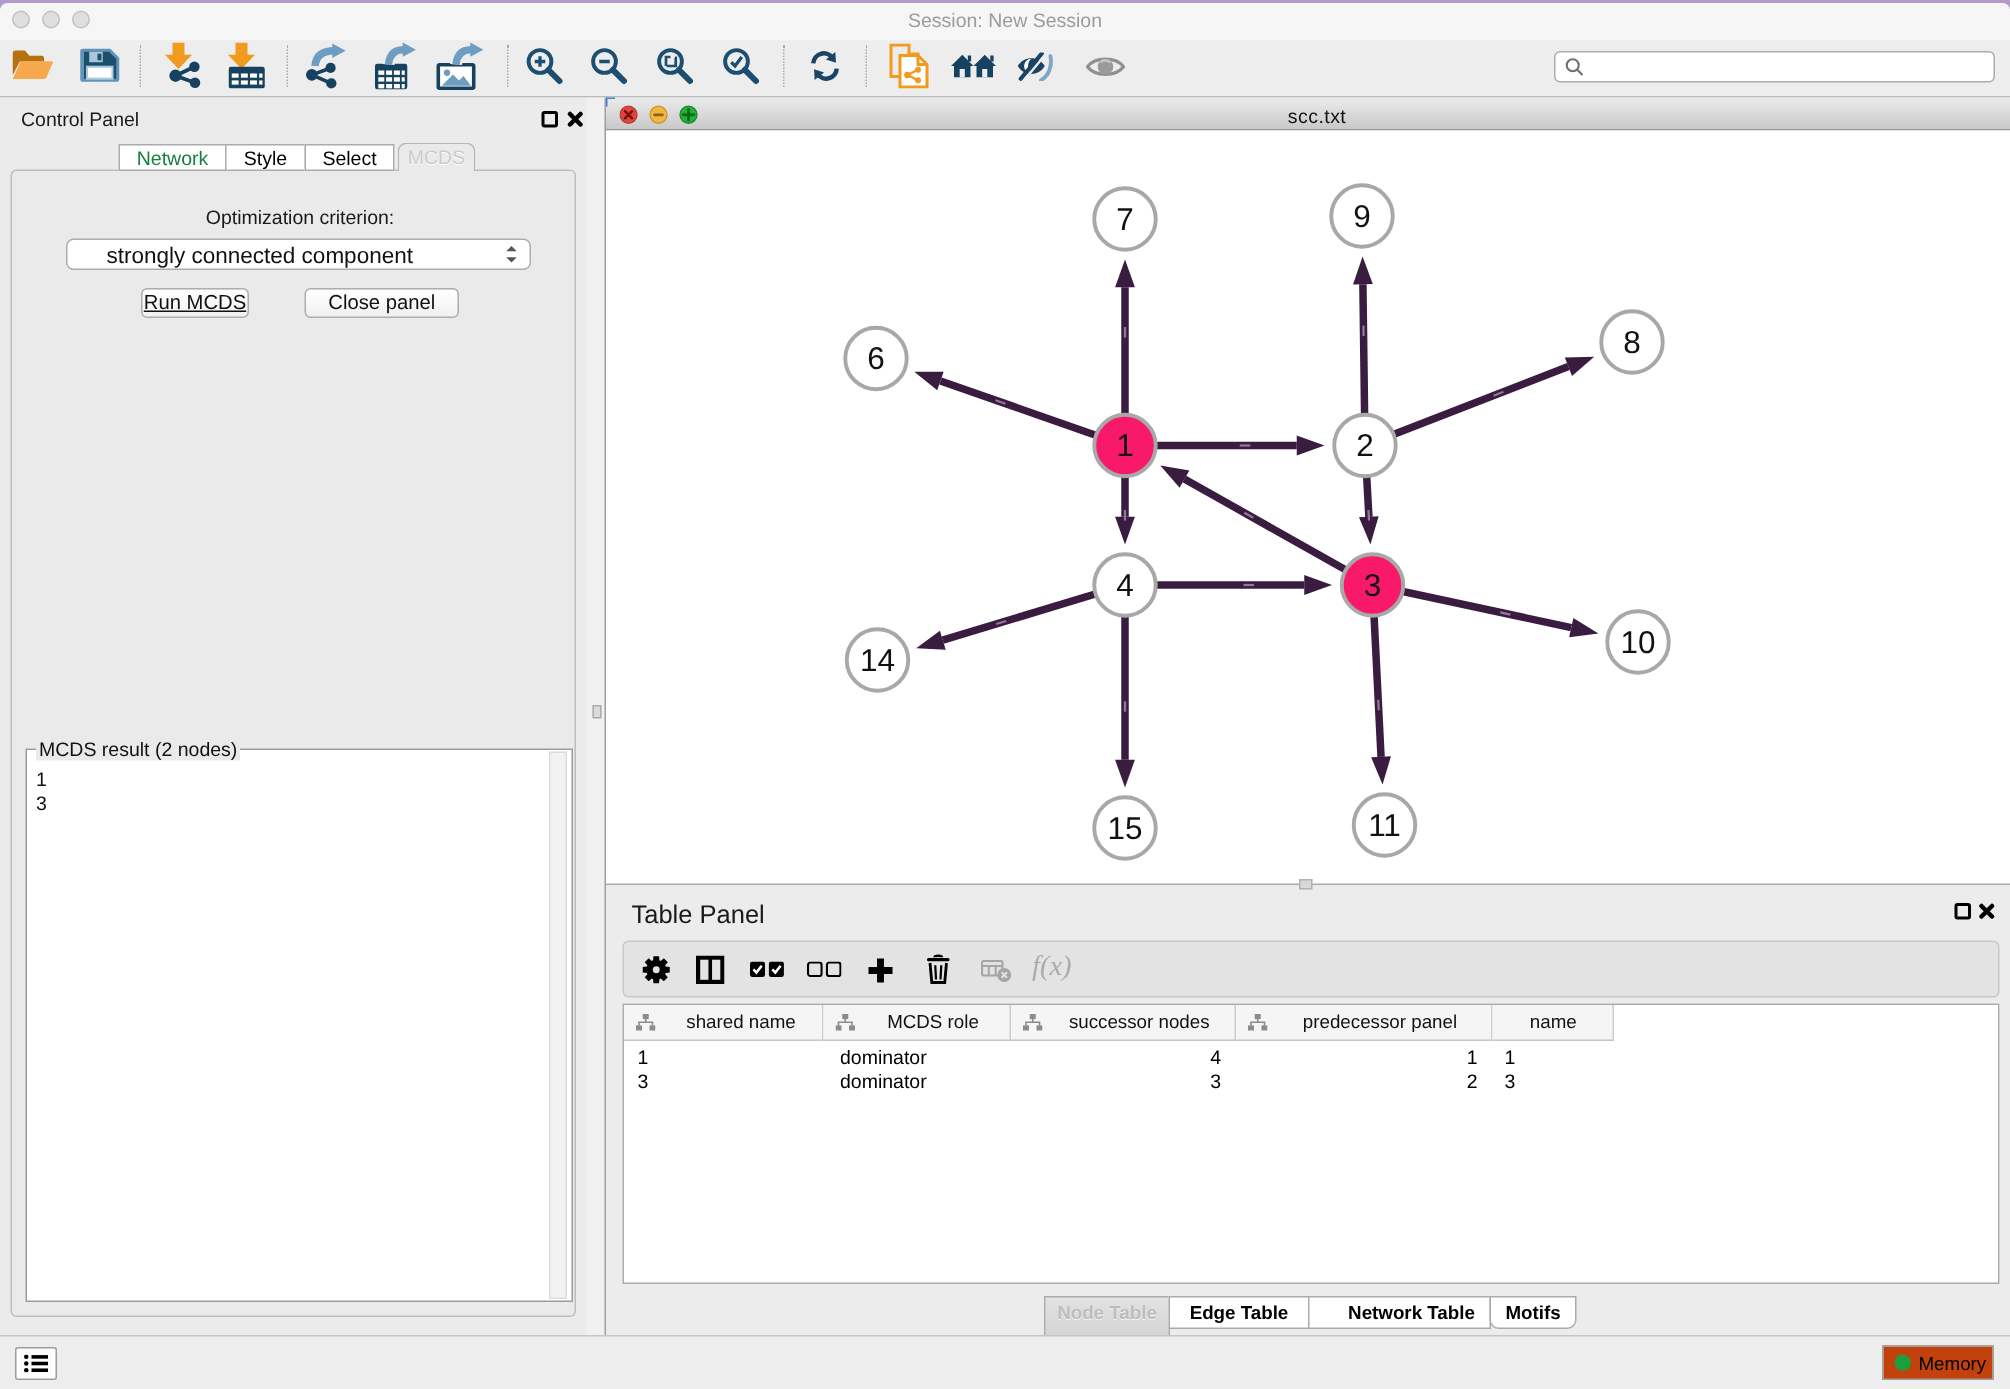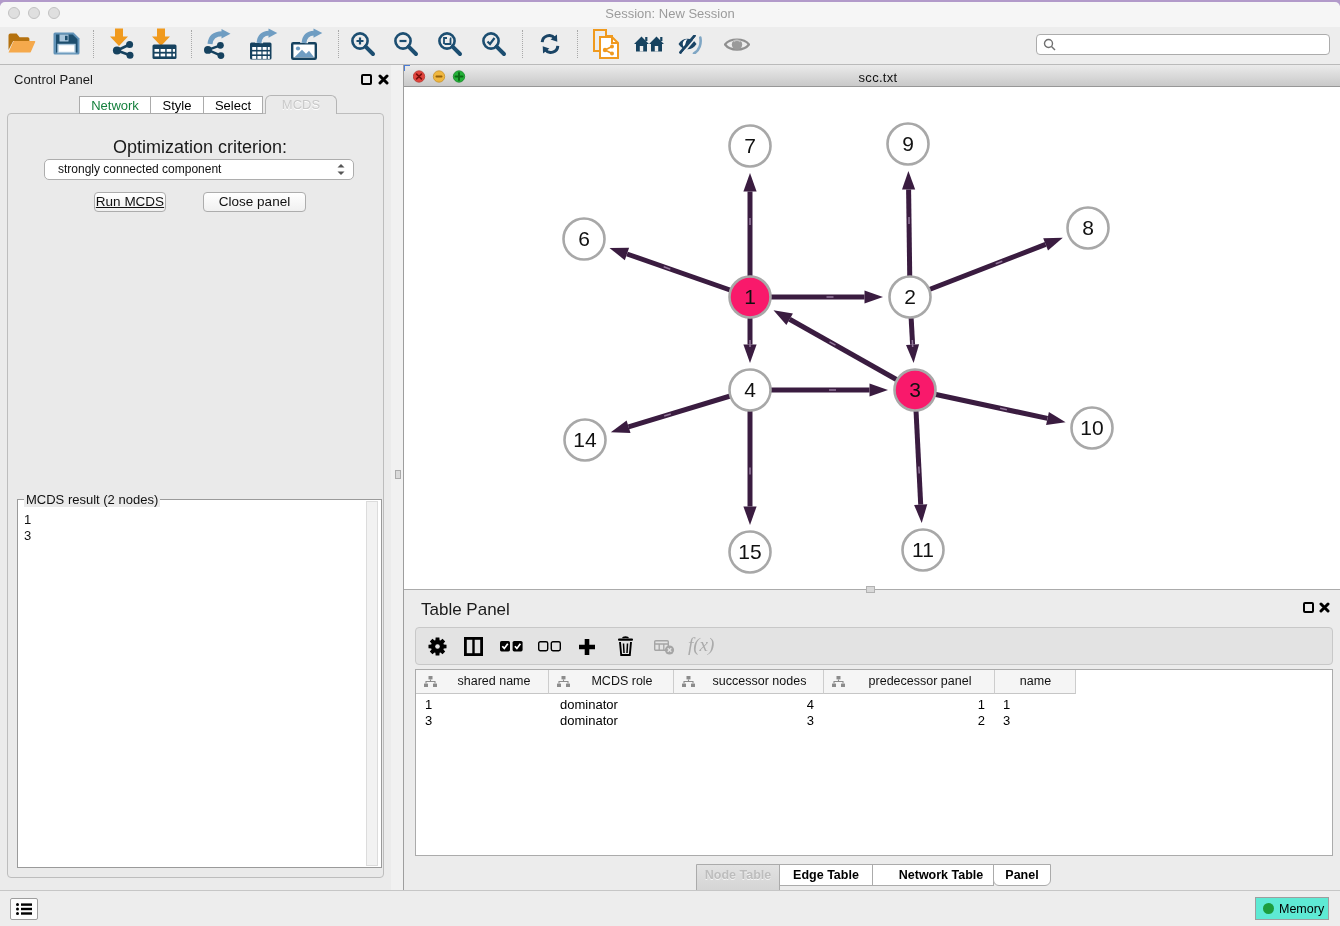--- a/index.html
+++ b/index.html
@@ -188,25 +188,25 @@
   <div class="abs" style="left:361px;top:9px;width:11px;height:11px;border:2px solid #000;border-radius:2px;box-sizing:border-box;"></div>
   <svg class="abs" style="left:378px;top:9px;" width="11" height="11" viewBox="0 0 11 11">
     <path d="M2 2 L9 9 M9 2 L2 9" stroke="#000" stroke-width="3" stroke-linecap="round"></path>
   </svg>
 
   <div class="abs" style="left:7px;top:48px;width:377px;height:765px;background:#EAEAEA;border:1px solid #BDBDBD;border-radius:4px;box-sizing:border-box;"></div>
 
   <div class="abs" style="left:79px;top:31px;width:72px;height:18px;background:#fff;border:1px solid #ABABAB;box-sizing:border-box;font-size:13px;text-align:center;line-height:17px;color:#15803d;">Network</div>
   <div class="abs" style="left:150px;top:31px;width:54px;height:18px;background:#fff;border:1px solid #ABABAB;box-sizing:border-box;font-size:13px;text-align:center;line-height:17px;color:#000;">Style</div>
   <div class="abs" style="left:203px;top:31px;width:60px;height:18px;background:#fff;border:1px solid #ABABAB;box-sizing:border-box;font-size:13px;text-align:center;line-height:17px;color:#000;">Select</div>
-  <div class="abs" style="left:265px;top:30px;width:72px;height:19px;background:#EAEAEA;border:1px solid #B5B5B5;border-bottom:none;border-radius:6px 6px 0 0;box-sizing:border-box;font-size:13px;text-align:center;line-height:18px;color:#C9C9C9;text-shadow:0 1px 0 #fff;z-index:3;">MCDS</div>
-
-  <div class="abs" style="left:9px;top:72px;width:382px;height:16px;font-size:18px;color:#1A1A1A;text-align:center;">Optimization criterion:</div>
+  <div class="abs" style="left:265px;top:30px;width:52px;height:19px;background:#EAEAEA;border:1px solid #B5B5B5;border-bottom:none;border-radius:6px 6px 0 0;box-sizing:border-box;font-size:13px;text-align:center;line-height:18px;color:#C9C9C9;text-shadow:0 1px 0 #fff;z-index:3;">MCDS</div>
+
+  <div class="abs" style="left:9px;top:72px;width:382px;height:16px;font-size:13px;color:#1A1A1A;text-align:center;">Optimization criterion:</div>
   <div class="abs" style="left:44px;top:94px;width:310px;height:21px;background:#fff;border:1px solid #ADADAD;border-radius:5px;box-sizing:border-box;">
-    <div class="abs" style="left:13px;top:2px;font-size:12px;color:#111;">strongly connected component</div>
+    <div class="abs" style="left:26px;top:2px;font-size:15px;color:#111;">strongly connected component</div>
     <svg class="abs" style="right:6px;top:3px;" width="12" height="13" viewBox="0 0 12 13">
       <path d="M2.5 4.5 L6 1 L9.5 4.5 Z" fill="#555"></path>
       <path d="M2.5 8.5 L6 12 L9.5 8.5 Z" fill="#555"></path>
     </svg>
   </div>
   <div class="abs" style="left:94px;top:127px;width:72px;height:20px;background:linear-gradient(#FFFFFF,#F0F0F0);border:1px solid #ADADAD;border-radius:4px;box-sizing:border-box;font-size:13.5px;text-align:center;line-height:18px;color:#111;text-decoration:underline;">Run MCDS</div>
   <div class="abs" style="left:203px;top:127px;width:103px;height:20px;background:linear-gradient(#FFFFFF,#F0F0F0);border:1px solid #ADADAD;border-radius:4px;box-sizing:border-box;font-size:13.5px;text-align:center;line-height:18px;color:#111;">Close panel</div>
 
   <div class="abs" style="left:17px;top:434px;width:365px;height:369px;background:#fff;border:1px solid #9A9A9A;box-sizing:border-box;">
     <div class="abs" style="left:6px;top:-8px;background:#EAEAEA;padding:0 2px;font-size:13px;color:#111;">MCDS result (2 nodes)</div>
@@ -408,30 +408,30 @@
     <div class="abs" style="left:21px;top:117px;font-size:13px;color:#000;">3</div>
     <div class="abs" style="left:156px;top:117px;font-size:13px;color:#000;">dominator</div>
     <div class="abs" style="left:270px;top:117px;width:140px;font-size:13px;color:#000;text-align:right;">3</div>
     <div class="abs" style="left:420px;top:117px;width:161px;font-size:13px;color:#000;text-align:right;">2</div>
     <div class="abs" style="left:599px;top:117px;font-size:13px;color:#000;">3</div>
   </div>
 
   <div class="abs" style="left:292px;top:268px;width:84px;height:32px;background:linear-gradient(#E2E2E2,#D2D2D2);border:1px solid #ABABAB;border-radius:0 0 6px 6px;box-sizing:border-box;font-size:12.5px;font-weight:700;text-align:center;line-height:20px;color:#BDBDBD;text-shadow:0 1px 0 #F5F5F5;">Node Table</div>
   <div class="abs" style="left:375px;top:268px;width:94px;height:22px;background:#fff;border:1px solid #ABABAB;box-sizing:border-box;font-size:12.5px;font-weight:700;text-align:center;line-height:20px;color:#000;">Edge Table</div>
   <div class="abs" style="left:468px;top:268px;width:122px;height:22px;background:#fff;border:1px solid #ABABAB;box-sizing:border-box;font-size:12.5px;font-weight:700;text-align:center;line-height:20px;color:#000;padding-left:16px;">Network Table</div>
-  <div class="abs" style="left:589px;top:268px;width:58px;height:22px;background:#fff;border:1px solid #ABABAB;border-radius:0 0 6px 6px;box-sizing:border-box;font-size:12.5px;font-weight:700;text-align:center;line-height:20px;color:#000;">Panel</div>
+  <div class="abs" style="left:589px;top:268px;width:58px;height:22px;background:#fff;border:1px solid #ABABAB;border-radius:0 0 6px 6px;box-sizing:border-box;font-size:12.5px;font-weight:700;text-align:center;line-height:20px;color:#000;">Motifs</div>
 </div>
 
 <div class="abs" style="left:0;top:890px;width:1340px;height:36px;background:#EDEDED;border-top:1px solid #C6C6C6;box-sizing:border-box;"></div>
 <div class="abs" style="left:10px;top:898px;width:28px;height:22px;background:#FDFDFD;border:1px solid #9E9E9E;border-radius:2px;box-sizing:border-box;">
   <svg width="16" height="12" viewBox="0 0 16 12" style="position:absolute;left:5px;top:4px;">
     <circle cx="1.5" cy="1.5" r="1.5" fill="#000"></circle>
       <rect x="5" y="0.4" width="11" height="2.4" fill="#000"></rect>
     <circle cx="1.5" cy="6" r="1.5" fill="#000"></circle>
       <rect x="5" y="4.8" width="11" height="2.4" fill="#000"></rect>
     <circle cx="1.5" cy="10.5" r="1.5" fill="#000"></circle>
       <rect x="5" y="9.3" width="11" height="2.4" fill="#000"></rect>
   </svg>
 </div>
-<div class="abs" style="left:1255px;top:897px;width:74px;height:23px;background:#5eead4;border:1px solid #9E9E9E;box-sizing:border-box;padding-left:48px;">
+<div class="abs" style="left:1255px;top:897px;width:74px;height:23px;background:#c2410c;border:1px solid #9E9E9E;box-sizing:border-box;padding-left:48px;">
   <div class="abs tl" style="left:7px;top:5px;width:11px;height:11px;background:#1D9D3C;"></div>
   <div class="abs" style="left:23px;top:4px;font-size:12.5px;color:#000;">Memory</div>
 </div>
 
 </body></html>

